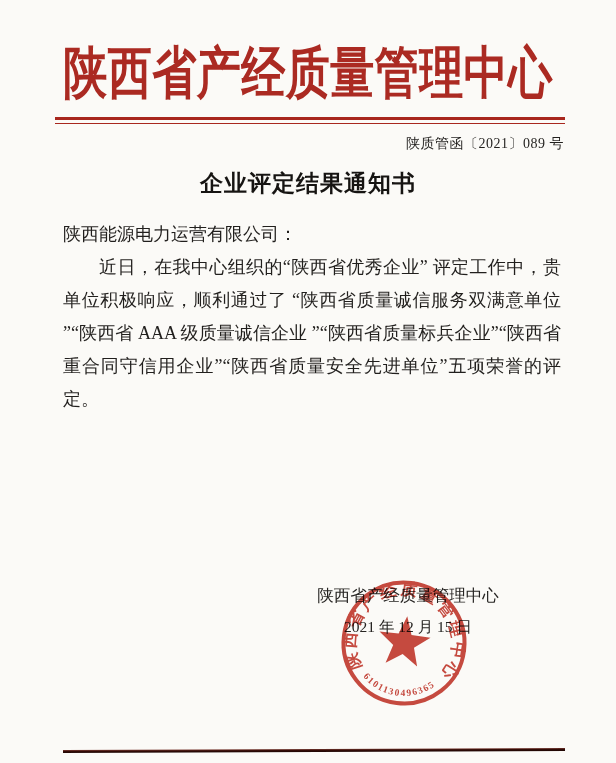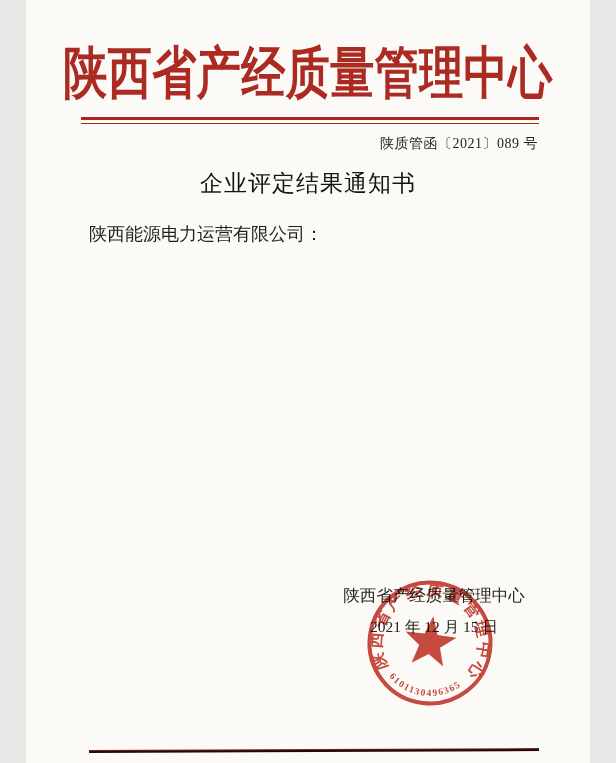--- a/index.html
+++ b/index.html
@@ -1,20 +1,20 @@
 <!DOCTYPE html>
 <html style="--page-bg: #fbfaf7; --header-red: #ab2a22; --rule-red: #a8271e; --stamp-red: #c2372c; --footer-rule: #330b06; --body-text: #211f1d;"><head>
 <meta charset="utf-8">
 <style>
   html,body { margin:0; padding:0; }
   body { background:#e8e8e6; }
 
   .page {
     position:relative;
-    width:564px; height:763px;
+    width:616px; height:763px;
     margin:0 auto;
     background:var(--page-bg, #fbfaf7);
     overflow:hidden;
     font-family:"Liberation Serif","DejaVu Serif",serif;
   }
 
   
   .org-name {
     position:absolute; top:36px; left:0; width:100%;
     text-align:center;
@@ -37,21 +37,21 @@
     position:absolute; top:135px; right:52px;
     font-size:14px; color:var(--body-text,#2a2724);
     letter-spacing:0.5px;
     padding-left:28px;
   }
 
   
   .doc-title {
     position:absolute; top:168px; left:0; width:100%;
     text-align:center;
-    font-size:23px; font-weight:normal;
+    font-size:23px; font-weight:bold;
     color:#161412; letter-spacing:1px;
   }
   .body-block {
     position:absolute; top:218px; left:63px; width:498px;
     font-size:18px; line-height:32.9px;
     color:var(--body-text,#211f1d);
     text-align:justify;
     font-family:Liberation Serif, serif;
   }
   .body-block p { margin:0; text-indent:2em; }
@@ -96,20 +96,21 @@
 
   <div class="rule-thick"></div>
   <div class="rule-thin"></div>
 
   <div class="doc-number">陕质管函〔2021〕089 号</div>
 
   <div class="doc-title">企业评定结果通知书</div>
 
   <div class="body-block">
     <p class="salutation">陕西能源电力运营有限公司：</p>
+    <p>近日，在我中心组织的“陕西省优秀企业” 评定工作中，贵单位积极响应，顺利通过了 “陕西省质量诚信服务双满意单位 ”“陕西省 AAA 级质量诚信企业 ”“陕西省质量标兵企业”“陕西省重合同守信用企业”“陕西省质量安全先进单位”五项荣誉的评定。</p>
   </div>
 
   <div class="signature">
     <div class="sig-org">陕西省产经质量管理中心</div>
     <div class="sig-date">2021 年 12 月 15 日</div>
   </div>
 
   <svg class="stamp" viewBox="-82 -82 164 164" xmlns="http://www.w3.org/2000/svg">
     <defs>
       <path id="ringPath" d="M -38.73,29.19 A 48.5,48.5 0 1 1 38.73,29.19" fill="none"></path>

